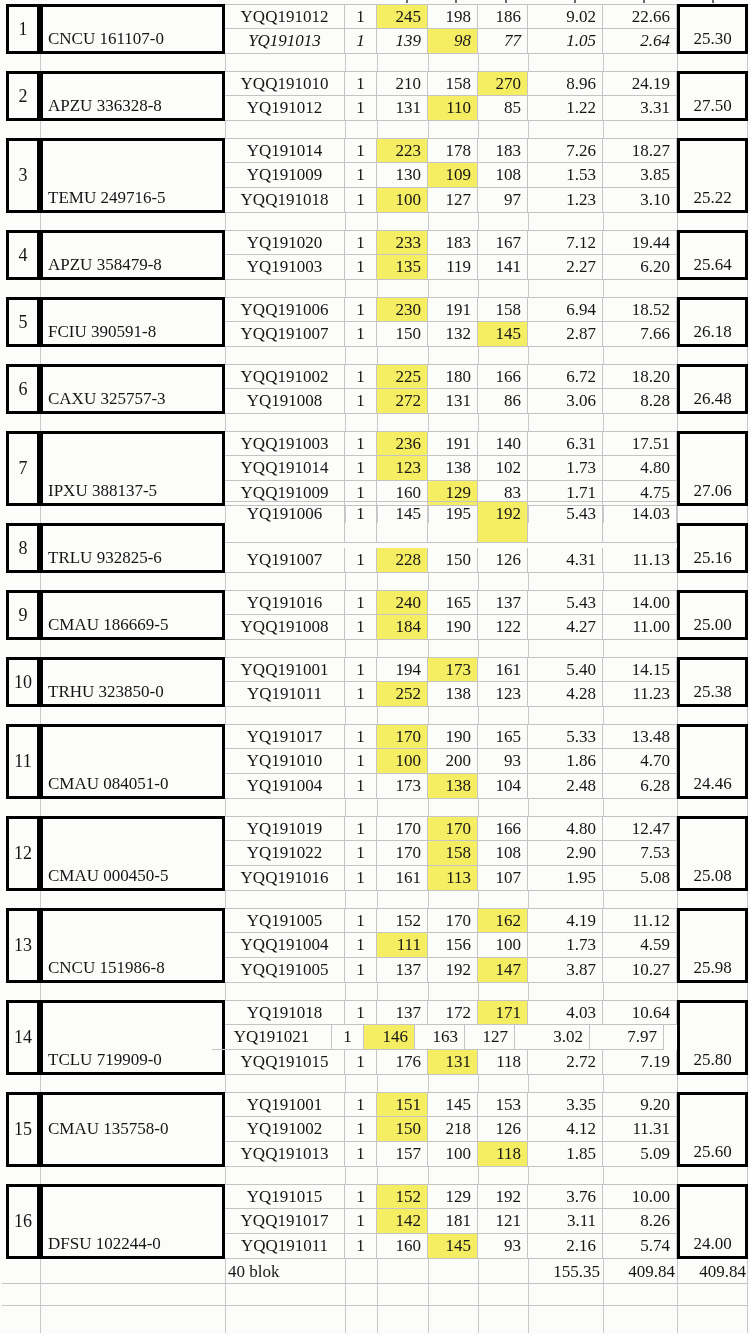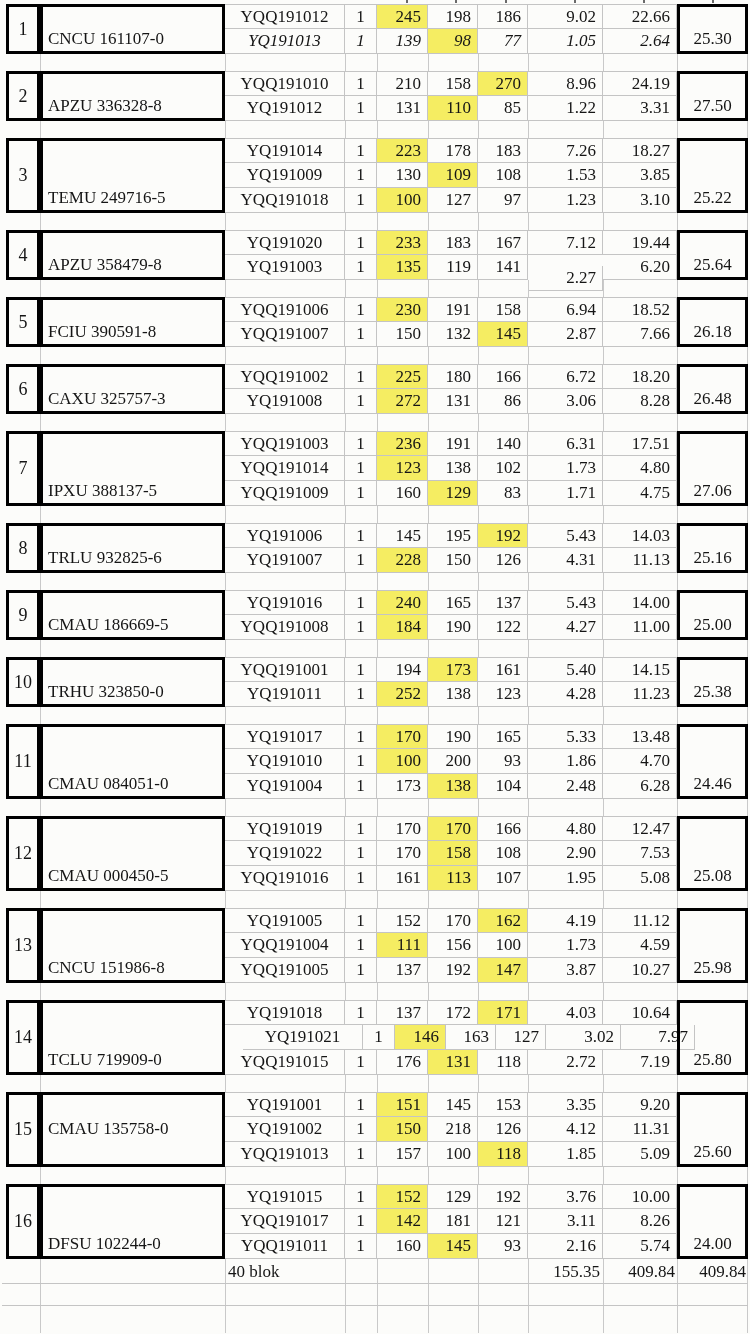--- a/index.html
+++ b/index.html
@@ -177,21 +177,21 @@
         <div class="cell right" style="width: 50px;">167</div>
         <div class="cell right" style="width: 75px;">7.12</div>
         <div class="cell right" style="width: 74px;">19.44</div>
       </div>
       <div class="lotrow" style="left: 225px; top: 255px; width: 452px; height: 25px;">
         <div class="cell center" style="width: 120px;">YQ191003</div>
         <div class="cell center" style="width: 32px;">1</div>
         <div class="cell right" style="width: 51px; background: rgb(245, 237, 98);">135</div>
         <div class="cell right" style="width: 50px;">119</div>
         <div class="cell right" style="width: 50px;">141</div>
-        <div class="cell right" style="width: 75px; margin-top: 11px;">2.27</div>
+        <div class="cell right" style="width: 75px;">2.27</div>
         <div class="cell right" style="width: 74px;">6.20</div>
       </div>
       <div class="box totbox" style="left: 677px; top: 230px; width: 71px; height: 50px;">
         <div>25.64</div>
       </div>
       <div class="strip gridcols" style="top: 280px; height: 17px;">
         <div class="vline" style="left: 38px;"></div>
         <div class="vline" style="left: 223px;"></div>
         <div class="vline" style="left: 343px;"></div>
         <div class="vline" style="left: 375px;"></div>
@@ -327,21 +327,21 @@
         <div class="vline" style="left: 601px;"></div>
         <div class="vline" style="left: 675px;"></div>
         <div class="vline" style="left: 745px;"></div>
       </div>
       <div class="box numbox" style="left: 6px; top: 523px; width: 34px; height: 50px;">
         <div>8</div>
       </div>
       <div class="box contbox" style="left: 40px; top: 523px; width: 185px; height: 50px;">
         <div>TRLU 932825-6</div>
       </div>
-      <div class="lotrow" style="left: 225px; top: 523px; width: 452px; height: 25px; border-top: 1px solid rgb(196, 196, 196);">
+      <div class="lotrow" style="left: 225px; top: 501px; width: 452px; height: 42px; border-top: 1px solid rgb(196, 196, 196);">
         <div class="cell center" style="width: 120px;">YQ191006</div>
         <div class="cell center" style="width: 32px;">1</div>
         <div class="cell right" style="width: 51px;">145</div>
         <div class="cell right" style="width: 50px;">195</div>
         <div class="cell right" style="width: 50px; background: rgb(245, 237, 98);">192</div>
         <div class="cell right" style="width: 75px;">5.43</div>
         <div class="cell right" style="width: 74px;">14.03</div>
       </div>
       <div class="lotrow" style="left: 225px; top: 548px; width: 452px; height: 25px;">
         <div class="cell center" style="width: 120px;">YQ191007</div>
@@ -597,21 +597,21 @@
       </div>
       <div class="lotrow" style="left: 225px; top: 1000px; width: 452px; height: 25px; border-top: 1px solid rgb(196, 196, 196);">
         <div class="cell center" style="width: 120px;">YQ191018</div>
         <div class="cell center" style="width: 32px;">1</div>
         <div class="cell right" style="width: 51px;">137</div>
         <div class="cell right" style="width: 50px;">172</div>
         <div class="cell right" style="width: 50px; background: rgb(245, 237, 98);">171</div>
         <div class="cell right" style="width: 75px;">4.03</div>
         <div class="cell right" style="width: 74px;">10.64</div>
       </div>
-      <div class="lotrow" style="left: 243px; top: 1025px; width: 452px; height: 25px;">
+      <div class="lotrow" style="left: 212px; top: 1025px; width: 452px; height: 25px;">
         <div class="cell center" style="width: 120px;">YQ191021</div>
         <div class="cell center" style="width: 32px;">1</div>
         <div class="cell right" style="width: 51px; background: rgb(245, 237, 98);">146</div>
         <div class="cell right" style="width: 50px;">163</div>
         <div class="cell right" style="width: 50px;">127</div>
         <div class="cell right" style="width: 75px;">3.02</div>
         <div class="cell right" style="width: 74px;">7.97</div>
       </div>
       <div class="lotrow" style="left: 225px; top: 1050px; width: 452px; height: 25px;">
         <div class="cell center" style="width: 120px;">YQQ191015</div>

